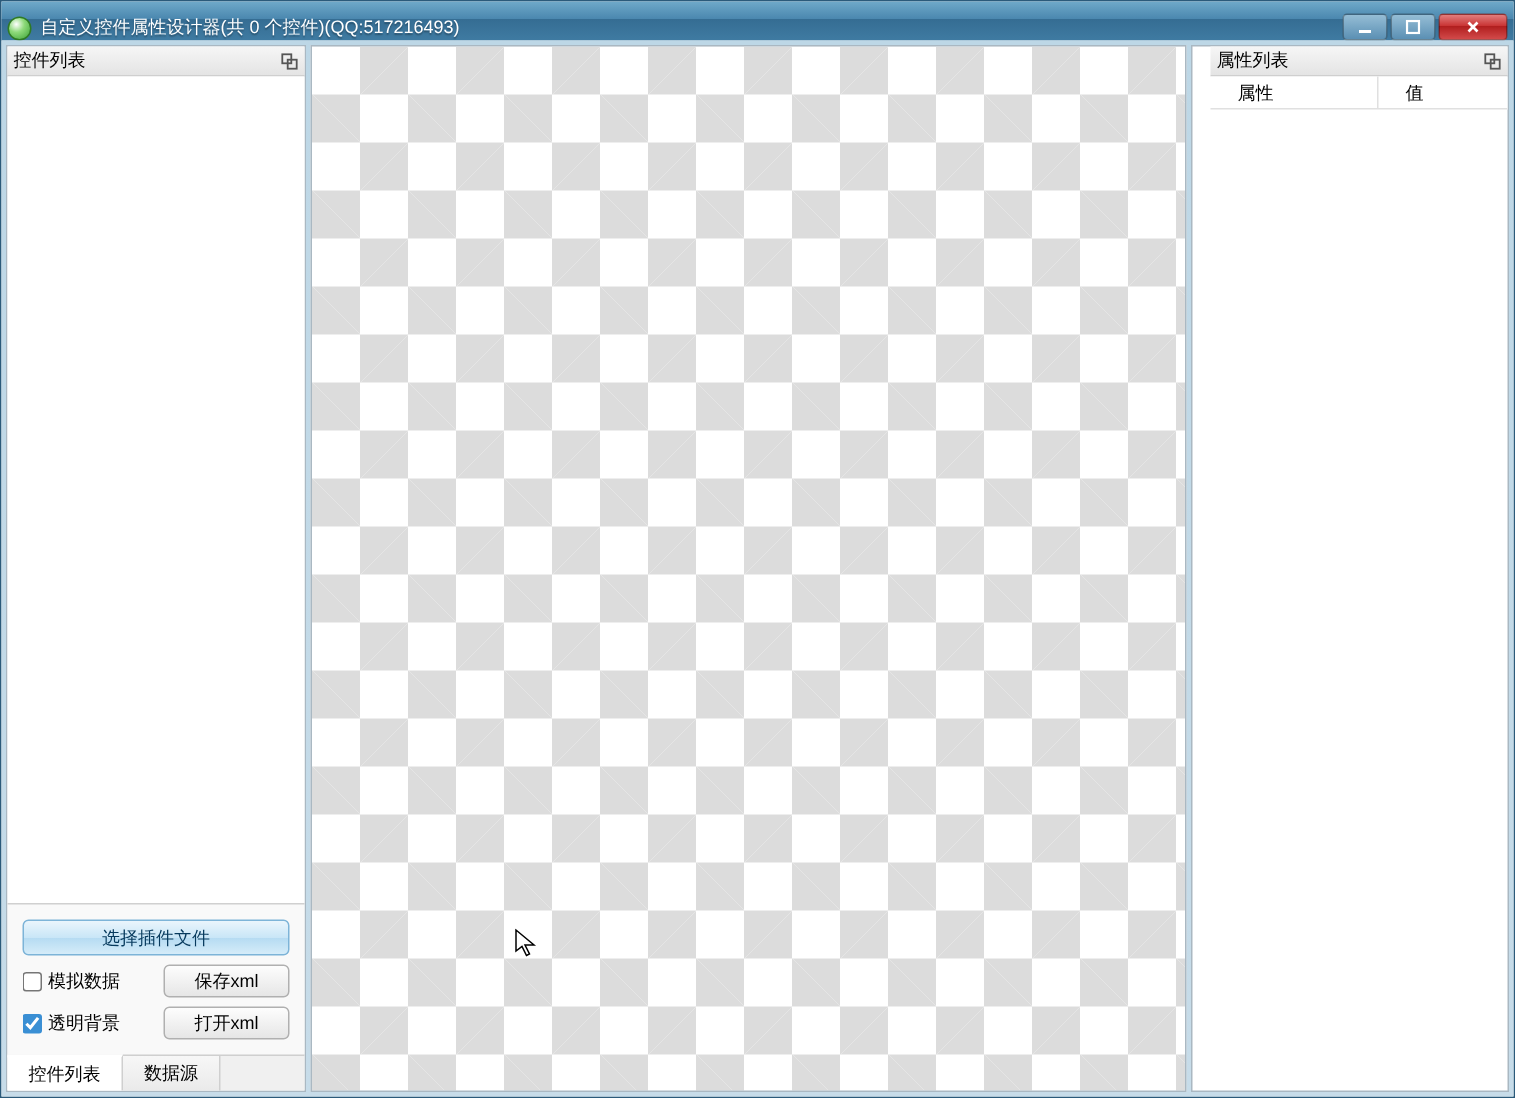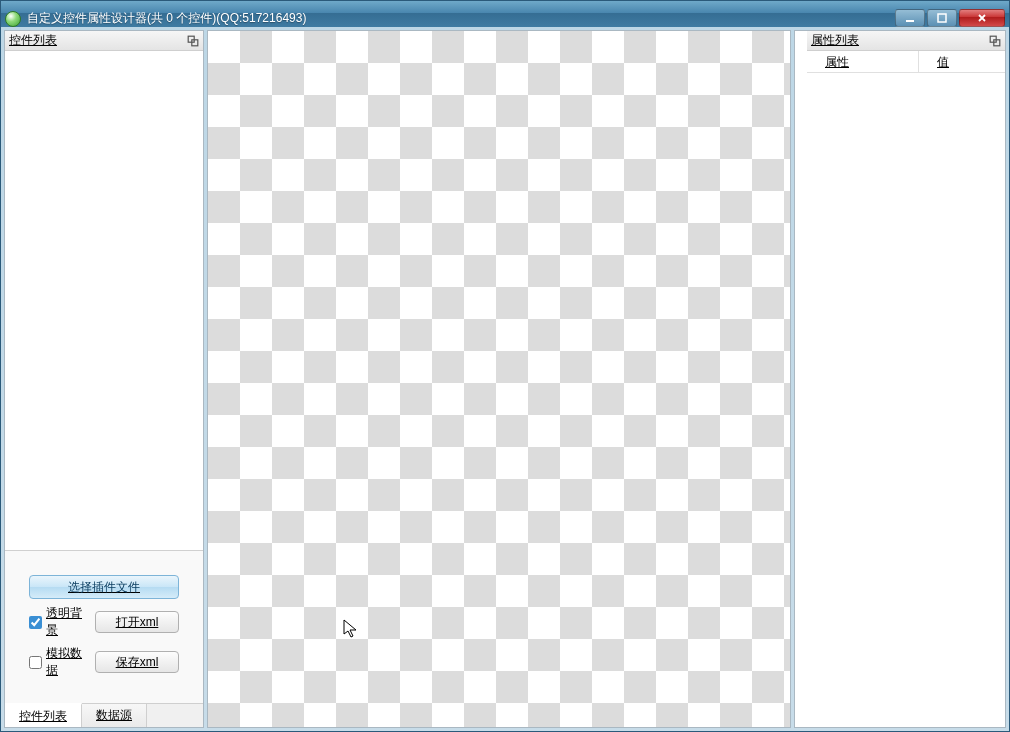--- a/index.html
+++ b/index.html
@@ -37,21 +37,21 @@
 .titlebar .win-btn.close {
   width: 46px;
   background: linear-gradient(to bottom, #e27d7d 0%, #c93434 45%, #b01d1d 46%, #d24a4a 100%);
 }
 .win-btn svg { width: 10px; height: 10px; }
 
 .client {
   flex: 1;
   background: linear-gradient(to bottom, #bdd7e6, #c7dce9);
   padding: 3px;
-  display: flex; flex-direction: column; text-decoration: underline;
+  display: flex; flex-direction: column;
 }
 
 .workspace {
   flex: 1;
   display: flex;
   gap: 3px;
   min-height: 0;
 }
 
 .left-panel {
@@ -76,21 +76,21 @@
 }
 
 .control-list {
   flex: 1;
   background: #fff;
   overflow: auto;
 }
 
 .left-bottom {
   border-top: 1px solid #d0d0d0;
-  padding: 24px;
+  padding: 10px;
   background: #f9f9f9;
   display: flex; flex-direction: column; gap: 6px;
 }
 
 .big-btn {
   height: 24px;
   border: 1px solid #7db4d8;
   border-radius: 4px;
   background: linear-gradient(to bottom, #eaf5fc 0%, #c9e6f7 50%, #b5dbf2 51%, #d5ecf9 100%);
   display: flex; align-items: center; justify-content: center;
@@ -212,31 +212,31 @@
               </svg>
           </span>
         </div>
 
         <div class="control-list"></div>
 
         <div class="left-bottom">
           <div class="big-btn">选择插件文件</div>
           <div class="row">
             <label>
+              <input type="checkbox" style="">
+              <span>模拟数据</span>
+            </label>
+            <div class="small-btn">保存xml</div>
+          </div>
+          <div class="row">
+            <label>
               <input type="checkbox" checked="" style="">
               <span>透明背景</span>
             </label>
             <div class="small-btn">打开xml</div>
-          </div>
-          <div class="row">
-            <label>
-              <input type="checkbox" style="">
-              <span>模拟数据</span>
-            </label>
-            <div class="small-btn">保存xml</div>
           </div>
         </div>
 
         <div class="tabs">
           <div class="tab active">控件列表</div>
           <div class="tab">数据源</div>
         </div>
       </div>
 
       <div class="canvas">

